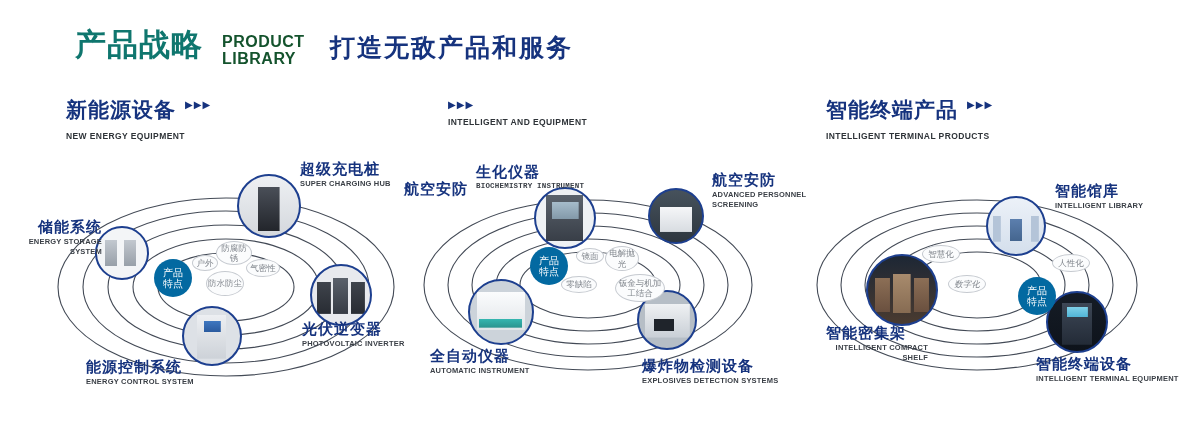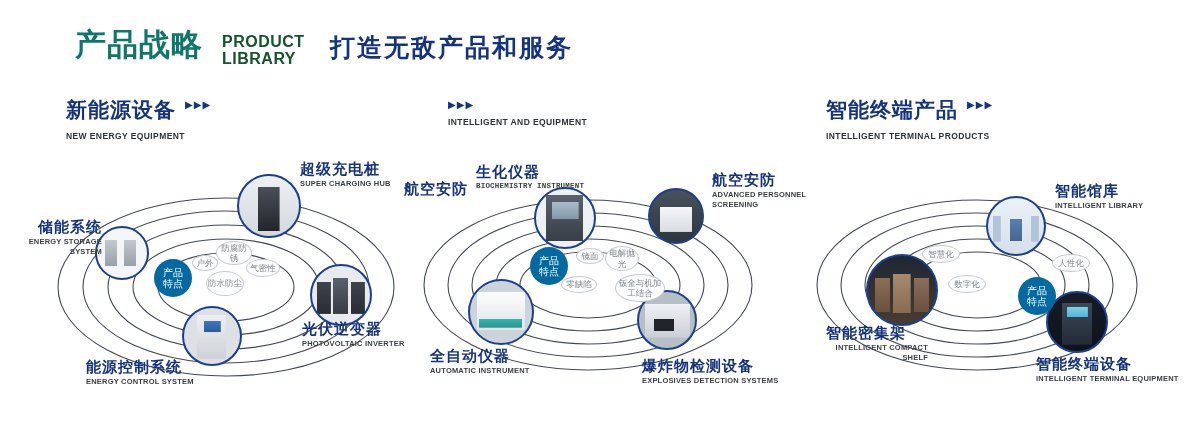--- a/index.html
+++ b/index.html
@@ -235,21 +235,21 @@
   <div class="badge" style="left:1018px;top:277px;">
     <span>产品特点</span>
   </div>
 
   <div class="bub" style="left:922px;top:245px;width:38px;height:18px;">
       <span>智慧化</span>
     </div>
   <div class="bub" style="left:1052px;top:254px;width:38px;height:18px;">
       <span>人性化</span>
     </div>
-  <div class="bub" style="left:948px;top:275px;width:38px;height:18px;">
+  <div class="bub" style="left:948px;top:275px;width:38px;height:18px;font-style:italic;">
       <span>数字化</span>
     </div>
 
   <div class="nlabel nowrap" style="left:1055px;top:182px;width:110px;">
     <div class="zh">智能馆库</div>
     <div class="en">INTELLIGENT LIBRARY</div>
   </div>
   <div class="nlabel en-right" style="left:826px;top:324px;width:102px;">
     <div class="zh">智能密集架</div>
     <div class="en">INTELLIGENT COMPACT SHELF</div>

